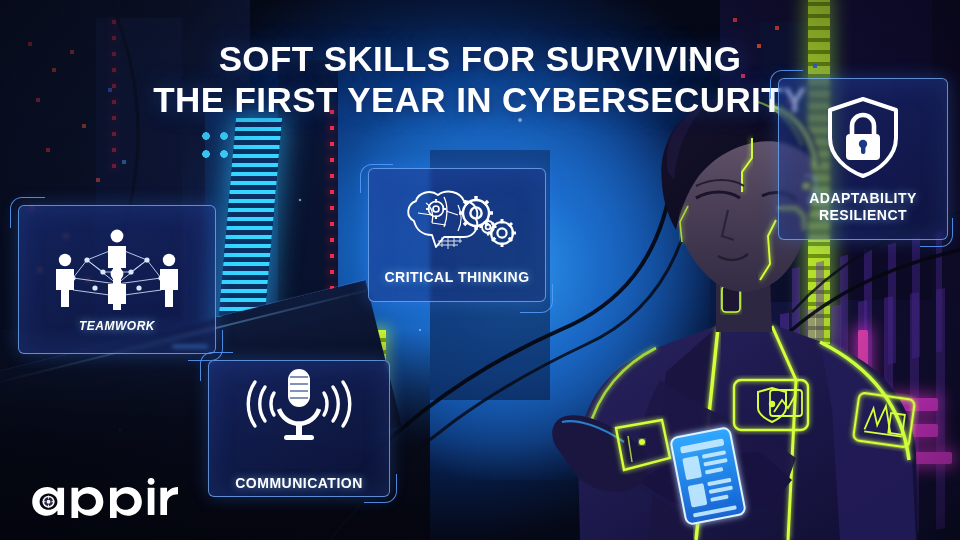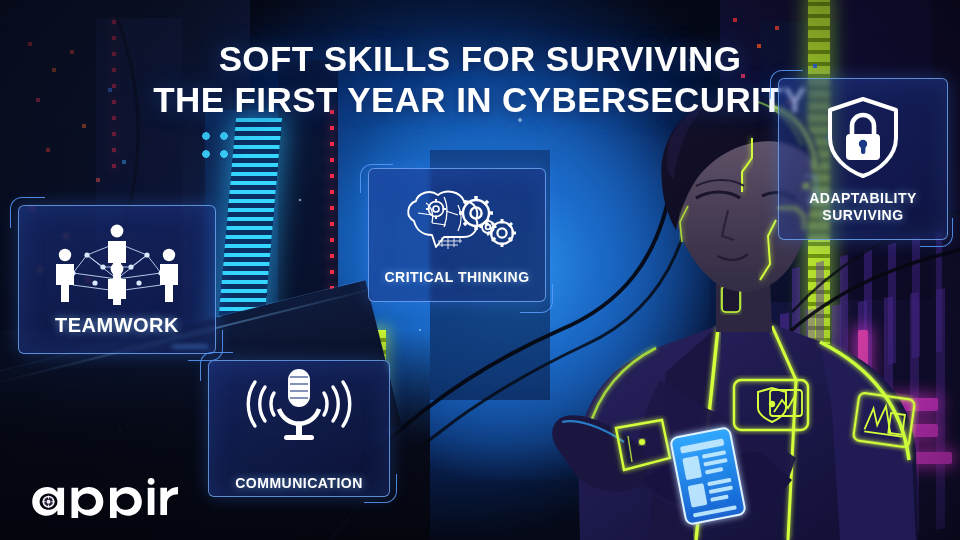--- a/index.html
+++ b/index.html
@@ -363,21 +363,21 @@
         <circle cx="18" cy="34" r="6.2"></circle>
           <path d="M9,43 h18 v21 h-5 v17 h-8 v-17 h-5 Z"></path>
 
         <circle cx="122" cy="34" r="6.2"></circle>
           <path d="M113,43 h18 v21 h-5 v17 h-8 v-17 h-5 Z"></path>
 
         <circle cx="70" cy="48" r="6.4"></circle>
           <path d="M61,58 h18 v20 h-5 v6 h-8 v-6 h-5 Z"></path>
       </g>
     </svg>
-    <div class="lbl" style="font-size:20px;margin-top:9px;">TEAMWORK</div>
+    <div class="lbl" style="font-size:12px;margin-top:9px;font-style:italic;">TEAMWORK</div>
   </div>
 
   <div class="brk tl" style="left:200px;top:352px;width:32px;height:28px;"></div>
   <div class="brk br" style="left:364px;top:474px;width:32px;height:28px;"></div>
   <div class="card" id="card-communication">
     <svg width="116" height="76" viewBox="0 0 116 76">
       <g fill="#ffffff">
         <rect x="47" y="4" width="22" height="38" rx="11"></rect>
         <rect x="55" y="60" width="6" height="11"></rect>
         <rect x="43" y="70" width="30" height="5" rx="2.5"></rect>
@@ -455,21 +455,21 @@
   <div class="brk br" style="left:920px;top:218px;width:32px;height:28px;"></div>
   <div class="card" id="card-adapt">
     <svg width="82" height="86" viewBox="0 0 82 86">
       <path d="M41,5 L74,16 L74,44 C74,62 58,76 41,82 C24,76 8,62 8,44 L8,16 Z" fill="none" stroke="#ffffff" stroke-width="4" stroke-linejoin="round"></path>
       <path d="M30,40 L30,32 C30,25.5 35,21 41,21 C47,21 52,25.5 52,32 L52,40" fill="none" stroke="#ffffff" stroke-width="4.6"></path>
       <rect x="24" y="40" width="34" height="26" rx="4" fill="#ffffff"></rect>
       <circle cx="41" cy="50" r="4.2" fill="#1b3a86"></circle>
       <rect x="39" y="51" width="4.4" height="9" rx="2" fill="#1b3a86"></rect>
     </svg>
     <div class="lbl" style="font-size:14px;margin-top:10px;">ADAPTABILITY</div>
-    <div class="lbl" style="font-size:14px;">SURVIVING</div>
+    <div class="lbl" style="font-size:14px;">RESILIENCT</div>
   </div>
 
   <svg id="logo" viewBox="0 0 200 54">
     <g fill="#ffffff">
 
       <path d="M24,12 C12,12 3,20 3,32 C3,43 11,51 23,51 C29,51 34,48 37,44 L37,50 L46,50 L46,13 L37,13 L37,19
                C34,15 30,12 24,12 Z M25,21 C32,21 37,26 37,32 C37,38 32,43 25,43 C18,43 13,38 13,32 C13,26 18,21 25,21 Z"></path>
 
       <path d="M56,13 L65,13 L65,19 C68,15 73,12 79,12 C90,12 99,20 99,32 C99,43 91,51 80,51
                C74,51 69,48 65,44 L65,54 L56,54 Z M77,21 C70,21 65,26 65,32 C65,38 70,43 77,43

